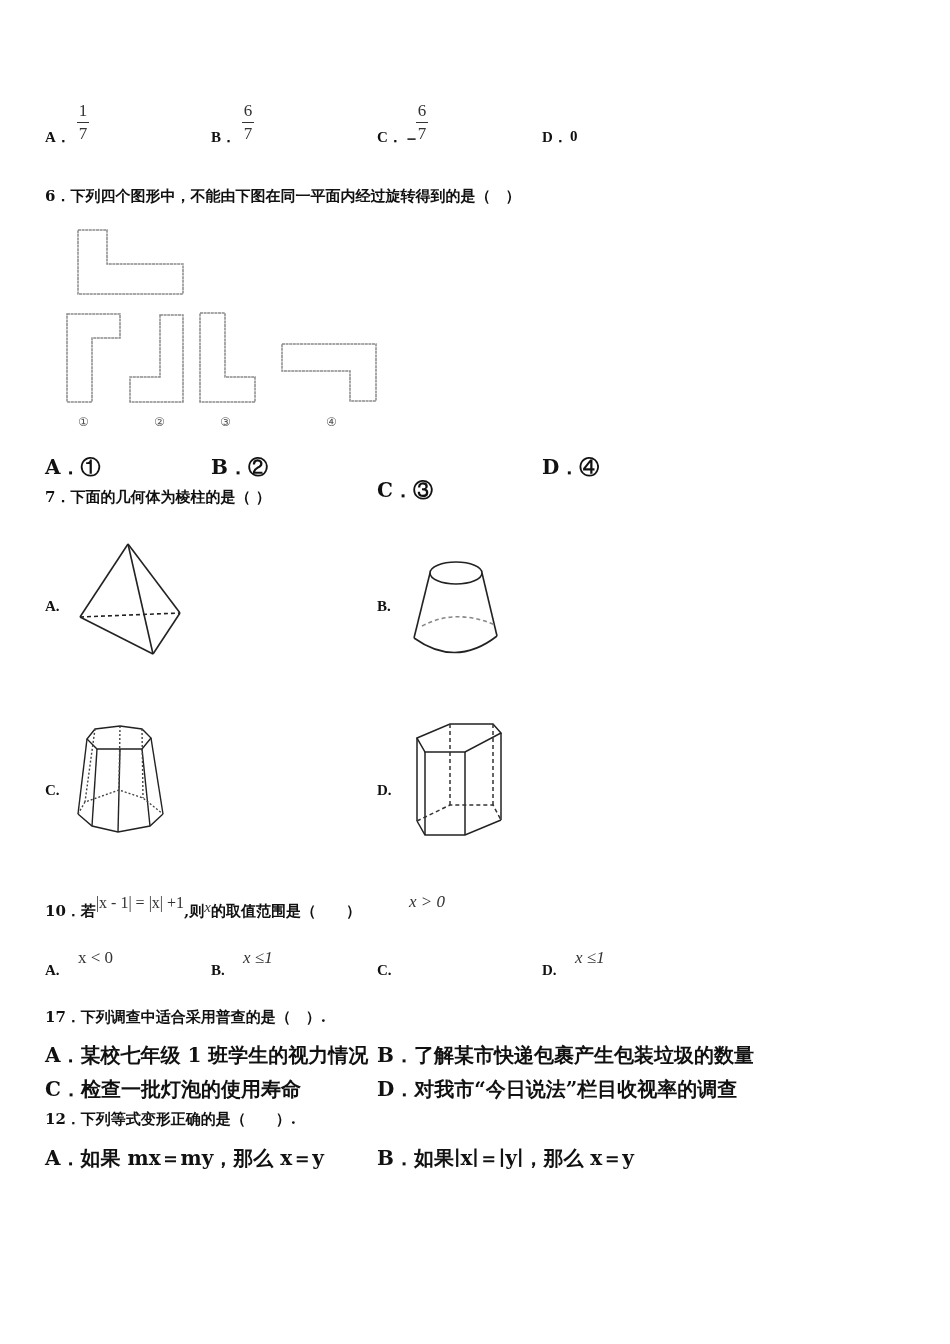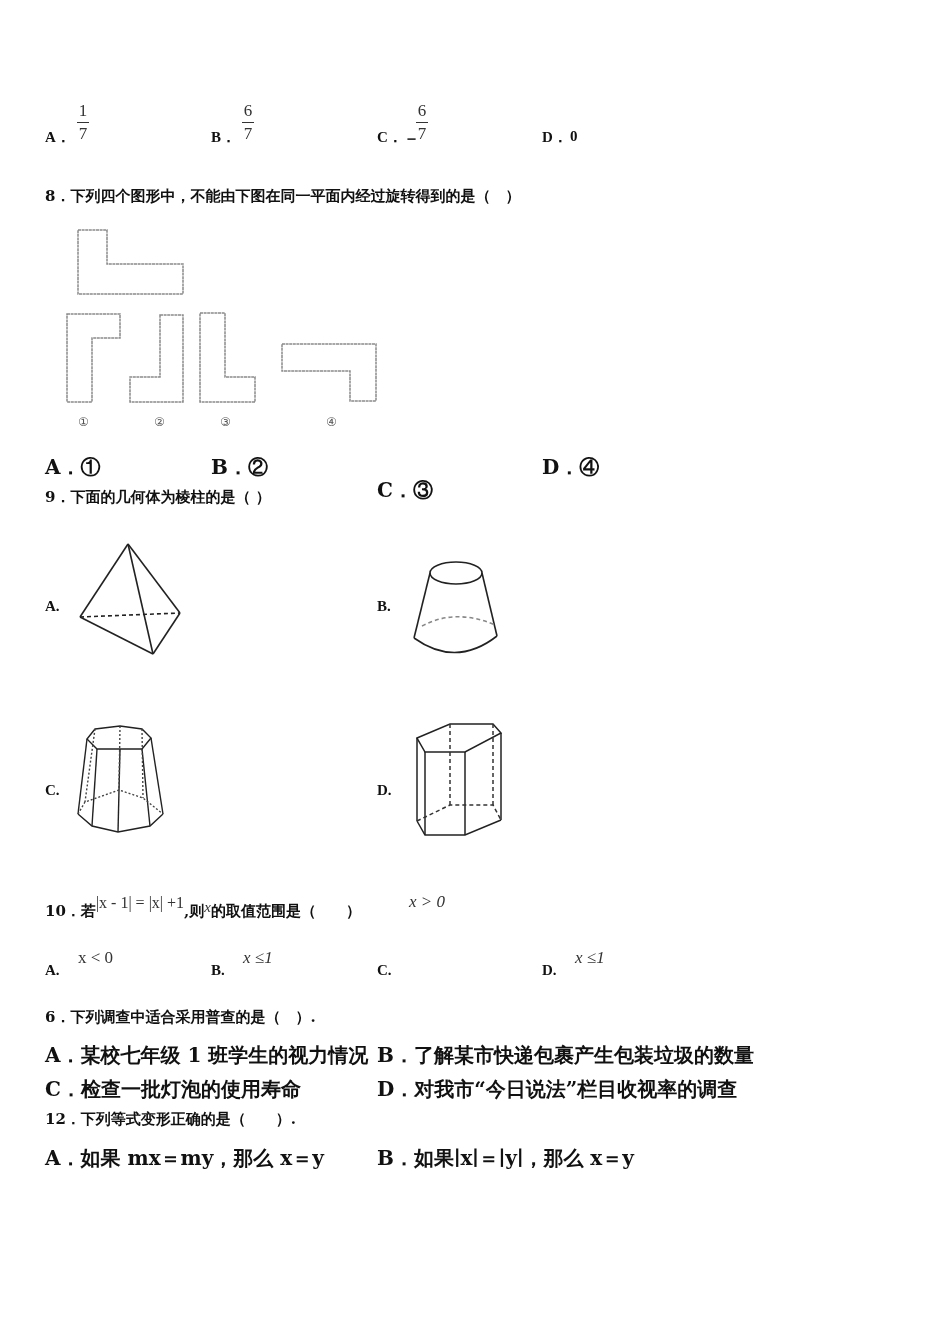--- a/index.html
+++ b/index.html
@@ -40,21 +40,21 @@
   <div class="frac" style="left:416px;top:102px">
     <span class="num">6</span>
     <span class="bar"></span>
     <span class="den">7</span>
   </div>
 
   <div class="abs lbl" style="left:542px;top:128px">D．</div>
   <div class="abs lbl" style="left:570px;top:128px">0</div>
 </div>
 
-<div class="abs q" style="left:45px;top:187px">8．下列四个图形中，不能由下图在同一平面内经过旋转得到的是（　）</div>
+<div class="abs q" style="left:45px;top:187px">6．下列四个图形中，不能由下图在同一平面内经过旋转得到的是（　）</div>
 
 <svg style="left:0;top:0" width="950" height="450">
   <g fill="none" stroke="#8a8a8a" stroke-width="1.5" stroke-dasharray="3,0.6">
     <polygon points="78,230 107,230 107,264 183,264 183,294 78,294"></polygon>
     <polygon points="67,314 120,314 120,338 92,338 92,402 67,402"></polygon>
     <polygon points="160,315 183,315 183,402 130,402 130,377 160,377"></polygon>
     <polygon points="200,313 225,313 225,377 255,377 255,402 200,402"></polygon>
     <polygon points="282,344 376,344 376,401 350,401 350,371 282,371"></polygon>
   </g>
 </svg>
@@ -65,21 +65,21 @@
   <div class="abs" style="left:326px;top:415px;font-size:12px;color:#555;font-family:'DejaVu Sans',sans-serif">④</div>
 </div>
 
 <div>
   <div class="abs opt" style="left:45px;top:454px"><span>A．</span><span>①</span></div>
   <div class="abs opt" style="left:211px;top:454px"><span>B．</span><span>②</span></div>
   <div class="abs opt" style="left:377px;top:477px"><span>C．</span><span>③</span></div>
   <div class="abs opt" style="left:542px;top:454px"><span>D．</span><span>④</span></div>
 </div>
 
-<div class="abs q" style="left:45px;top:488px">9．下面的几何体为棱柱的是（ ）</div>
+<div class="abs q" style="left:45px;top:488px">7．下面的几何体为棱柱的是（ ）</div>
 
 <div class="abs lbl" style="left:45px;top:598px">A.</div>
 <svg style="left:0;top:0" width="950" height="1344">
   <g fill="none" stroke="#222" stroke-width="1.6">
     <line x1="128" y1="544" x2="80" y2="617"></line>
     <line x1="128" y1="544" x2="180" y2="613"></line>
     <line x1="128" y1="544" x2="153" y2="654"></line>
     <line x1="80" y1="617" x2="153" y2="654"></line>
     <line x1="180" y1="613" x2="153" y2="654"></line>
     <line x1="80" y1="617" x2="180" y2="613" stroke-dasharray="4,3"></line>
@@ -141,21 +141,21 @@
   <div class="abs lbl" style="left:45px;top:962px">A.</div>
   <div class="abs math" style="left:78px;top:948px;">x &lt; 0</div>
   <div class="abs lbl" style="left:211px;top:962px">B.</div>
   <div class="abs math" style="left:243px;top:948px;font-style:italic">x ≤1</div>
   <div class="abs lbl" style="left:377px;top:962px">C.</div>
   <div class="abs math" style="left:409px;top:892px;font-style:italic">x &gt; 0</div>
   <div class="abs lbl" style="left:542px;top:962px">D.</div>
   <div class="abs math" style="left:575px;top:948px;font-style:italic">x ≤1</div>
 </div>
 
-<div class="abs q" style="left:45px;top:1008px">6．下列调查中适合采用普查的是（　）.</div>
+<div class="abs q" style="left:45px;top:1008px">17．下列调查中适合采用普查的是（　）.</div>
 <div>
   <div class="abs opt" style="left:45px;top:1042px"><span>A．</span><span>某校七年级 1 班学生的视力情况</span></div>
   <div class="abs opt" style="left:377px;top:1042px"><span>B．</span><span>了解某市快递包裹产生包装垃圾的数量</span></div>
   <div class="abs opt" style="left:45px;top:1076px"><span>C．</span><span>检查一批灯泡的使用寿命</span></div>
   <div class="abs opt" style="left:377px;top:1076px"><span>D．</span><span>对我市“今日说法”栏目收视率的调查</span></div>
 </div>
 
 <div class="abs q" style="left:45px;top:1110px">12．下列等式变形正确的是（　　）.</div>
 <div>
   <div class="abs opt" style="left:45px;top:1145px"><span>A．</span><span>如果 mx＝my，那么 x＝y</span></div>

